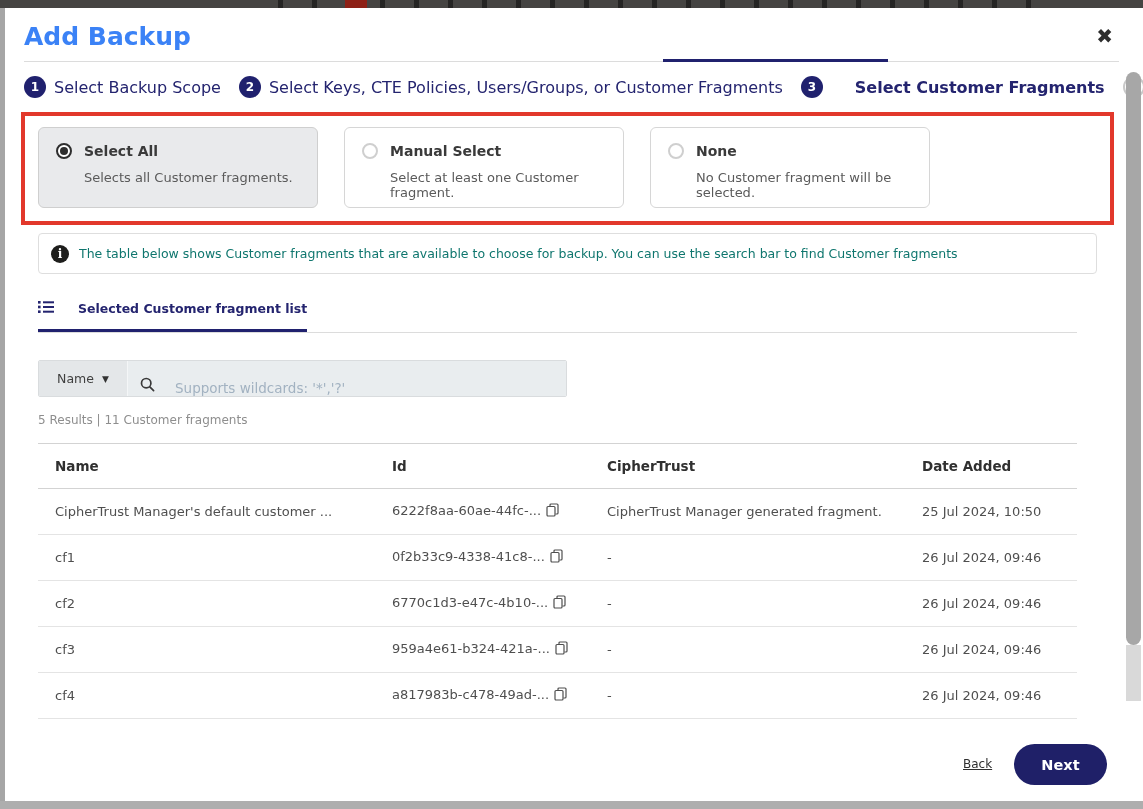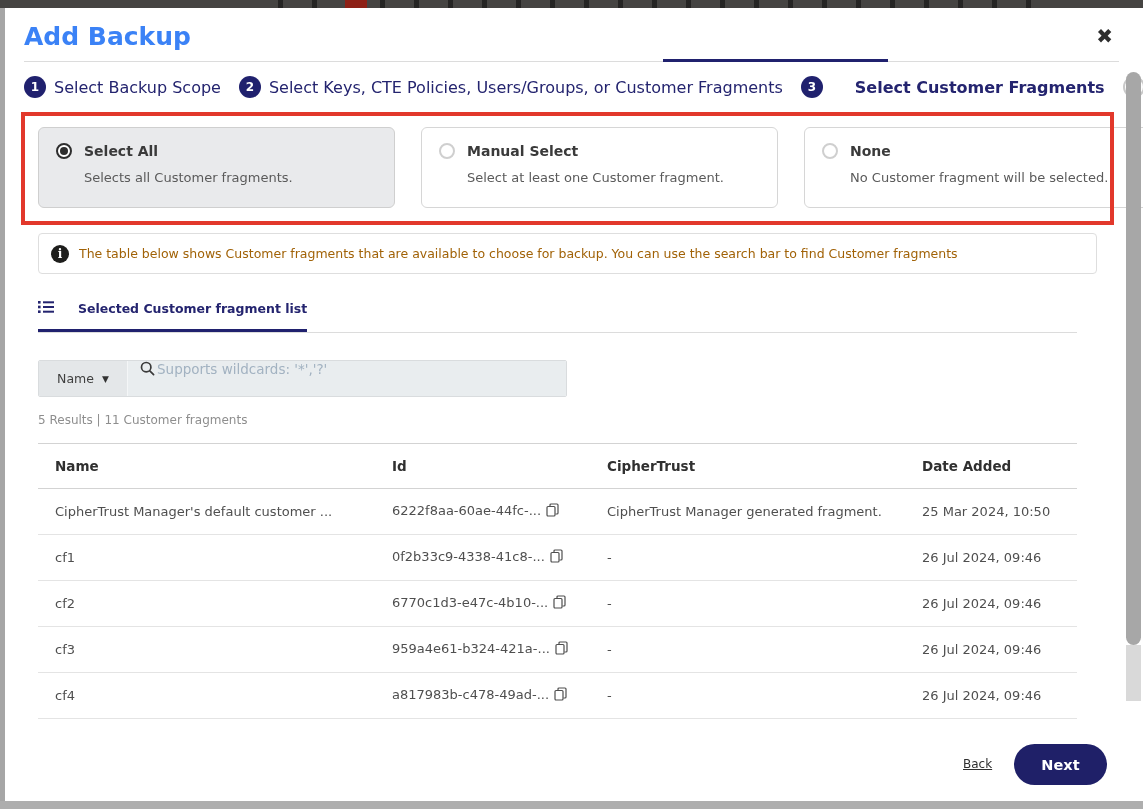--- a/index.html
+++ b/index.html
@@ -32,49 +32,49 @@
   .step.active .step-label { font-weight:700;margin-left:24px; }
   .step.upcoming .step-circle { background:#fff; border:2px solid #c9c9c9; color:#b8b8b8; }
   .step.upcoming .step-label { color:#b8b8b8; }
 
   
   .annotation-rect { position:absolute; left:21px; top:112px; width:1093px; height:113px;
                      border:4px solid #e2382b; z-index:20; pointer-events:none; }
 
   
   .cards { position:absolute; left:38px; top:127px; display:flex; gap:26px; }
-  .card { width:357px; height:81px; border:1px solid #d6d6d6; border-radius:6px; background:#fff; padding:15px 17px; cursor:pointer; }
+  .card { width:280px; height:81px; border:1px solid #d6d6d6; border-radius:6px; background:#fff; padding:15px 17px; cursor:pointer; }
   .card.selected { background:#e9eaec; border-color:#cfcfcf; }
   .card-head { display:flex; align-items:center; gap:12px; }
   .radio { width:16px; height:16px; border-radius:50%; border:2px solid #cfcfcf; background:#fff; flex:0 0 16px; position:relative; }
   .card.selected .radio { border-color:#2e2e2e; }
   .card.selected .radio::after { content:""; position:absolute; inset:2px; border-radius:50%; background:#2e2e2e; }
   .card-title { font-size:14px; font-weight:600; color:#3a3a3a; }
   .card-desc { margin:11px 0 0 28px; font-size:13px; color:#5a5a5a; }
 
   
   .info-banner { position:absolute; left:38px; top:233px; width:1059px; height:41px; border:1px solid #dedede;
                  border-radius:4px; display:flex; align-items:center; padding:0 12px; gap:10px; background:#fff; }
   .info-icon { width:18px; height:18px; border-radius:50%; background:#1e1e1c; color:#fff; flex:0 0 18px;
                display:flex; align-items:center; justify-content:center; font-size:12px; font-weight:700;
                font-family:"DejaVu Serif","Liberation Serif",serif; }
-  .info-text { font-size:12.5px; color:#a16207; white-space:nowrap; }
+  .info-text { font-size:12.5px; color:#0f766e; white-space:nowrap; }
 
   
   .tab { position:absolute; left:38px; top:300px; display:inline-flex; align-items:center; gap:24px;
          color:#24246f; font-size:12.5px; font-weight:700; padding-bottom:12px; border-bottom:3px solid #20216e; cursor:pointer; }
   .tab-line { position:absolute; left:38px; top:332px; width:1039px; height:1px; background:#dcdcdc; }
 
   
   .search-bar { position:absolute; left:38px; top:360px; width:529px; height:37px; display:flex;
                 border:1px solid #d9dcde; border-radius:2px; overflow:hidden; }
   .field-select { width:89px; background:#e4e7e9; display:flex; align-items:center; justify-content:center; gap:8px;
                   font-size:12.5px; color:#3f3f3f; border-right:1px solid #f4f6f7; cursor:pointer; }
   .caret { font-size:9px; color:#333; }
-  .search-box { flex:1; background:#e9edef; display:flex; align-items:flex-start; padding:0 12px; gap:2px; }
+  .search-box { flex:1; background:#e9edef; display:flex; align-items:flex-end; padding:0 12px; gap:20px; }
   .search-box input { border:none; outline:none; background:transparent; flex:1; font-size:13.5px;
                       font-family:"DejaVu Sans","Liberation Sans",sans-serif; color:#3f3f3f; }
   .search-box input::placeholder { color:#a2b2c1; opacity:1; }
 
   .results-summary { position:absolute; left:38px; top:413px; font-size:12px; color:#8e8e8e; }
 
   
   .frag-table { position:absolute; left:38px; top:443px; width:1039px; border-collapse:collapse; table-layout:fixed; }
   .frag-table col.c1{width:337px}.frag-table col.c2{width:215px}.frag-table col.c3{width:315px}.frag-table col.c4{width:172px}
   .frag-table th { text-align:left; font-size:13.5px; font-weight:600; color:#303030; padding:14px 0 14px 17px;
@@ -206,21 +206,21 @@
       </tr>
     </thead>
     <tbody>
       <tr>
         <td>CipherTrust Manager's default customer ...</td>
         <td><span>6222f8aa-60ae-44fc-...</span><span class="copy-icon"><svg width="13" height="14" viewBox="0 0 13 14" fill="none">
                 <rect x="1" y="3.5" width="8" height="9.5" rx="1" stroke="#4f4f4f" stroke-width="1.2"></rect>
                 <path d="M4 3.5V2a1 1 0 0 1 1-1h6a1 1 0 0 1 1 1v8a1 1 0 0 1-1 1h-1.5" stroke="#4f4f4f" stroke-width="1.2"></path>
               </svg></span></td>
         <td>CipherTrust Manager generated fragment.</td>
-        <td>25 Mar 2024, 10:50</td>
+        <td>25 Jul 2024, 10:50</td>
       </tr>
       <tr>
         <td>cf1</td>
         <td><span>0f2b33c9-4338-41c8-...</span><span class="copy-icon"><svg width="13" height="14" viewBox="0 0 13 14" fill="none">
                 <rect x="1" y="3.5" width="8" height="9.5" rx="1" stroke="#4f4f4f" stroke-width="1.2"></rect>
                 <path d="M4 3.5V2a1 1 0 0 1 1-1h6a1 1 0 0 1 1 1v8a1 1 0 0 1-1 1h-1.5" stroke="#4f4f4f" stroke-width="1.2"></path>
               </svg></span></td>
         <td>-</td>
         <td>26 Jul 2024, 09:46</td>
       </tr>

